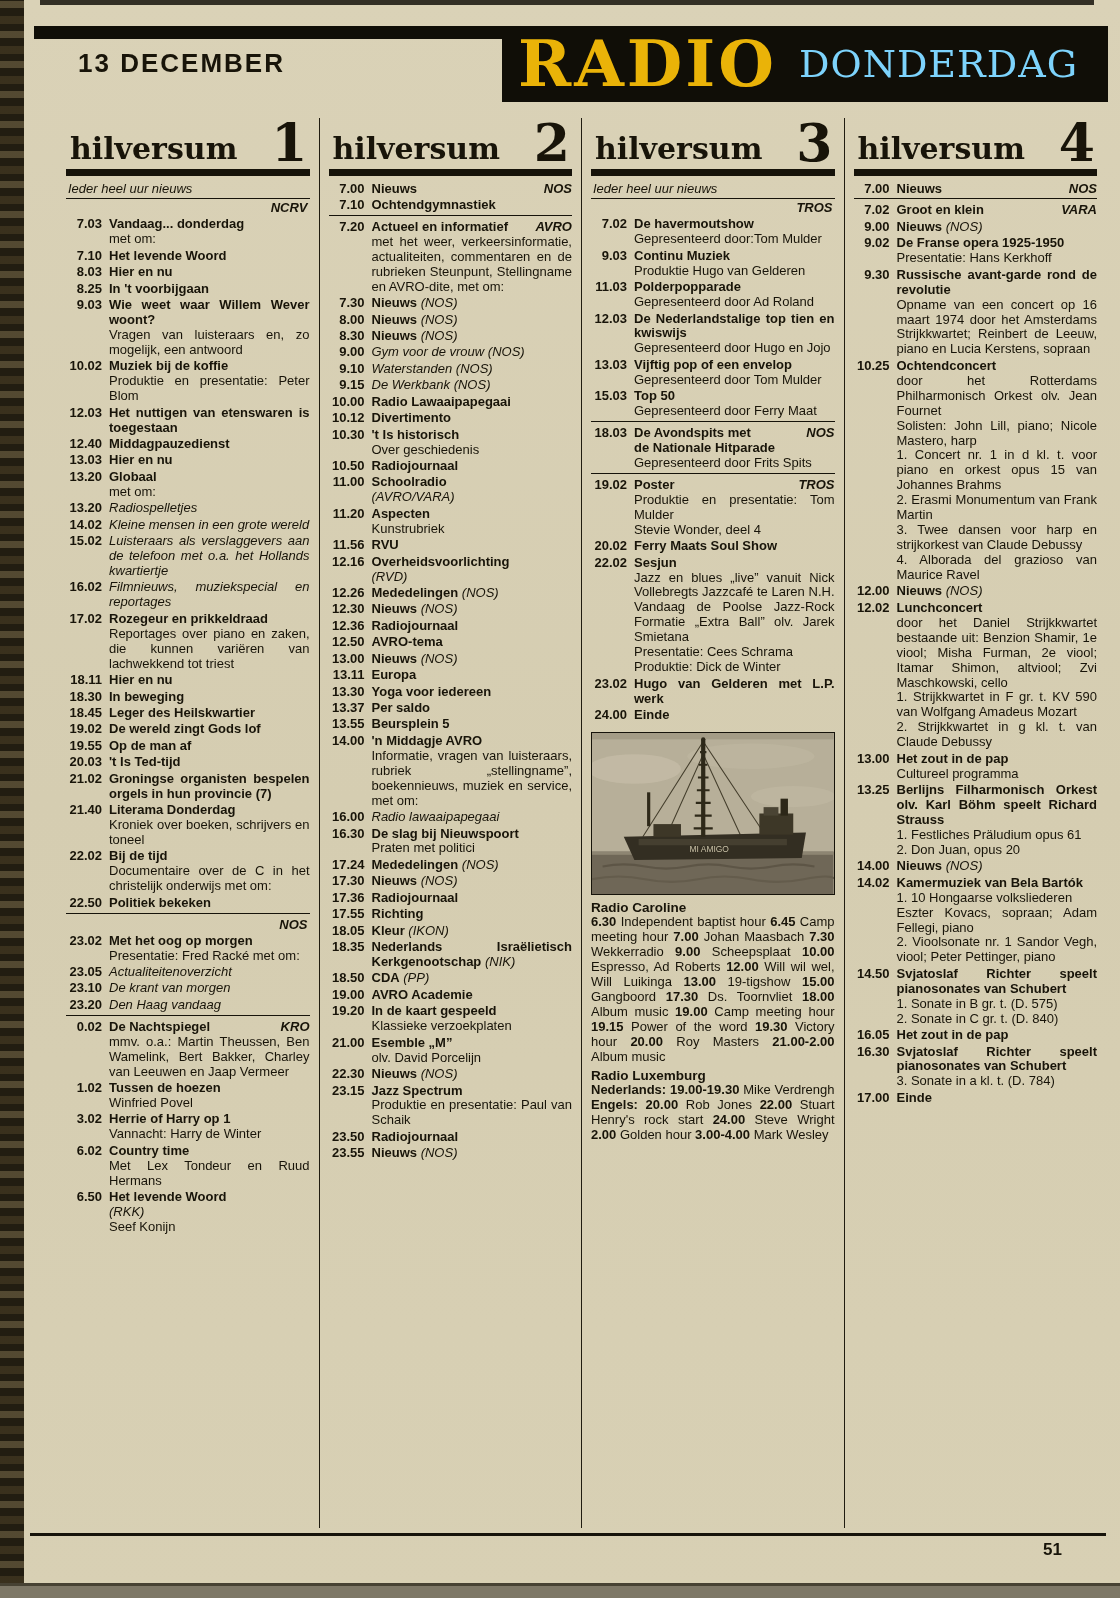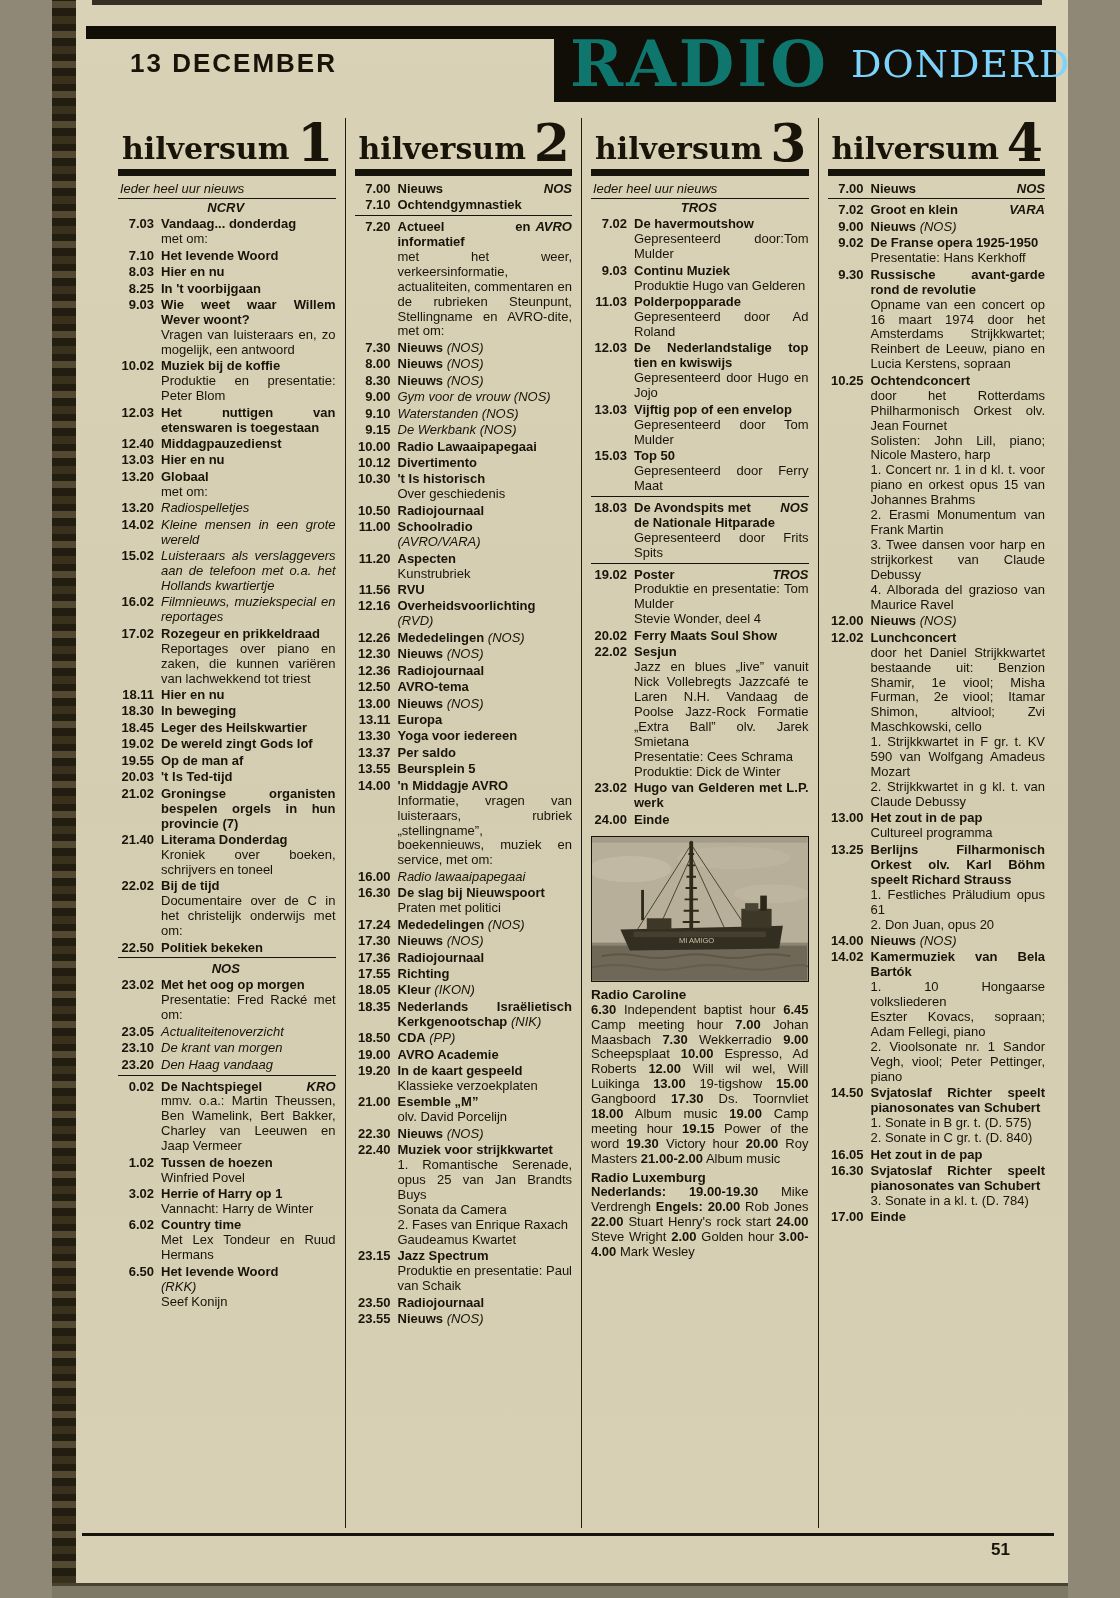--- a/index.html
+++ b/index.html
@@ -1,46 +1,46 @@
 <!DOCTYPE html>
 <html><head>
 <meta charset="utf-8">
 <title>Radio Donderdag</title>
 <style>
   * { box-sizing: border-box; margin: 0; padding: 0; }
   html,body { background:#8f8877; }
   .page{
-    position:relative; width:1016px; height:1598px; margin:0 auto;
+    position:relative; width:1120px; height:1598px; margin:0 auto;
     background:linear-gradient(180deg,#dad2b7,#d5cdb1 50%,#d8d0b4);
     font-family:"Liberation Sans", sans-serif; color:#181409; overflow:hidden;
   }
   
   .ornament{position:absolute;left:0;top:0;width:24px;height:100%;background:#221d11;}
   .ornament::before{content:"";position:absolute;inset:0;
     background:repeating-linear-gradient(0deg,rgba(175,155,110,.35) 0 7px,transparent 7px 14px,rgba(120,100,60,.28) 14px 22px,transparent 22px 30px);}
   .top-edge{position:absolute;top:0;left:40px;right:26px;height:5px;background:#15130c;opacity:.85;}
   .top-rule{position:absolute;top:26px;left:34px;width:478px;height:13px;background:#100e07;}
   .masthead{position:absolute;left:502px;top:26px;right:12px;height:76px;background:#100e07;
     display:flex;align-items:center;gap:22px;padding:0 16px;}
-  .brand{font-family:"DejaVu Serif",serif;font-weight:bold;font-size:64px;color:#0f766e;letter-spacing:3px;line-height:1;}
+  .brand{font-family:"DejaVu Serif",serif;font-weight:bold;font-size:64px;color:#eab308;letter-spacing:3px;line-height:1;}
   .day{font-family:"DejaVu Serif",serif;font-size:38px;color:#7dd3fc;letter-spacing:1px;white-space:nowrap;}
   .date{position:absolute;left:78px;top:48px;font-size:26px;font-weight:bold;letter-spacing:2px;}
 
   .columns{position:absolute;left:64px;top:118px;right:14px;bottom:70px;display:flex;}
   .col{flex:1 1 0;min-width:0;padding:0 9px;border-left:1.6px solid #201c10;font-size:13px;line-height:1.15;}
   .col:first-child{border-left:none;padding-left:2px;}
 
   .col-head{display:flex;align-items:flex-end;justify-content:space-between;
     font-family:"DejaVu Serif",serif;font-weight:bold;padding:5px 2px 2px 4px;}
   .hname{font-size:30px;line-height:1;}
   .hnum{font-size:52px;line-height:.78;}
   .col-rule{height:7px;background:#16130a;margin:3px 0 6px;}
 
   .note{font-style:italic;border-bottom:1.5px solid #16130a;padding:0 2px 2px;margin-bottom:2px;}
-  .tagrow{text-align:center;font-style:italic;font-weight:bold;padding-right:2px;margin-bottom:1px;}
+  .tagrow{text-align:right;font-style:italic;font-weight:bold;padding-right:2px;margin-bottom:1px;}
   .entry{display:flex;margin-bottom:1.5px;}
   .etime{flex:0 0 43px;text-align:right;font-weight:bold;padding-right:7px;white-space:nowrap;}
   .ebody{flex:1;min-width:0;text-align:justify;}
   .etitle{font-weight:bold;}
   .etitle.plain{font-weight:normal;font-style:italic;}
   .etag{float:right;font-style:italic;font-weight:bold;margin-left:5px;}
   .eit{font-style:italic;font-weight:normal;}
   .edesc{text-align:justify;}
   .edesc.b{font-weight:bold;}
   .edesc.i{font-style:italic;}
@@ -376,24 +376,20 @@
           <div class="etime">19.20</div>
           <div class="ebody"><span class="etitle">In de kaart gespeeld</span><div class="edesc">Klassieke verzoekplaten</div></div>
         </div>
         <div class="entry">
           <div class="etime">21.00</div>
           <div class="ebody"><span class="etitle">Esemble „M”</span><div class="edesc">olv. David Porcelijn</div></div>
         </div>
         <div class="entry">
           <div class="etime">22.30</div>
           <div class="ebody"><span class="etitle">Nieuws</span><span class="eit"> (NOS)</span></div>
-        </div>
-        <div class="entry">
-          <div class="etime">22.40</div>
-          <div class="ebody"><span class="etitle">Muziek voor strijkkwartet</span><div class="edesc">1. Romantische Serenade, opus 25 van Jan Brandts Buys</div><div class="edesc">Sonata da Camera</div><div class="edesc">2. Fases van Enrique Raxach</div><div class="edesc">Gaudeamus Kwartet</div></div>
         </div>
         <div class="entry">
           <div class="etime">23.15</div>
           <div class="ebody"><span class="etitle">Jazz Spectrum</span><div class="edesc">Produktie en presentatie: Paul van Schaik</div></div>
         </div>
         <div class="entry">
           <div class="etime">23.50</div>
           <div class="ebody"><span class="etitle">Radiojournaal</span></div>
         </div>
         <div class="entry">

